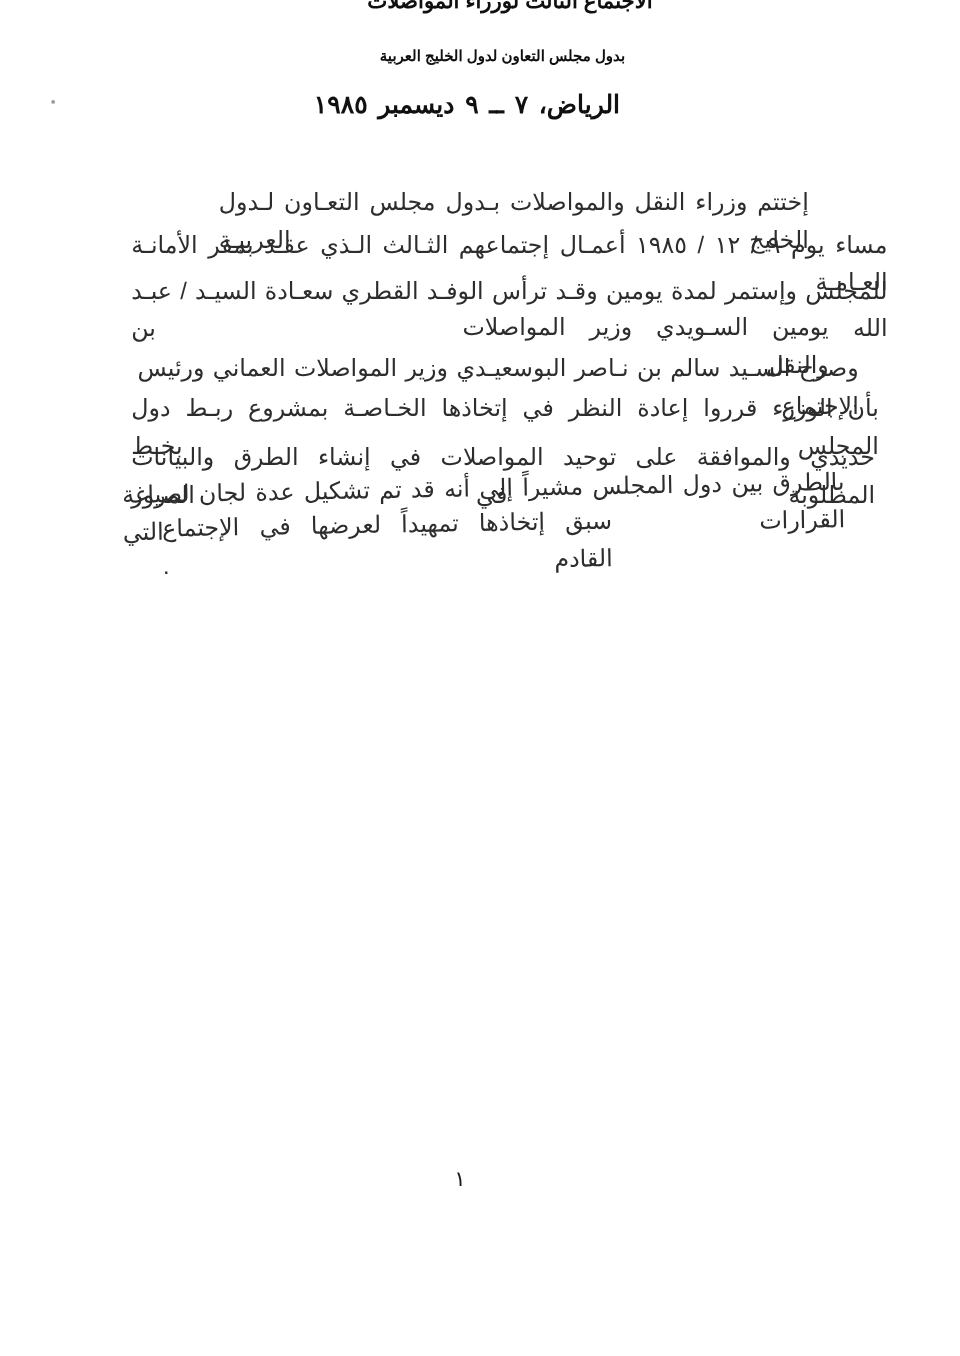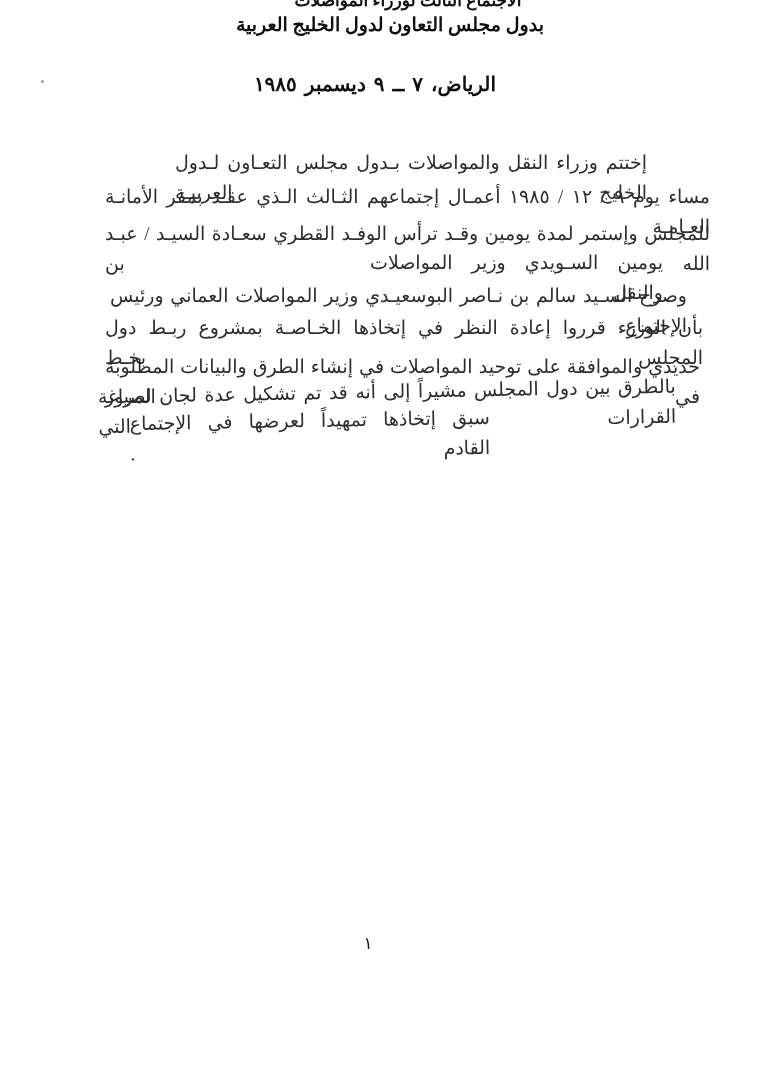--- a/index.html
+++ b/index.html
@@ -2,33 +2,33 @@
 <html lang="ar"><head>
 <meta charset="utf-8">
 <style>
   html, body { margin: 0; padding: 0; background: #ffffff; }
   .page {
     position: relative;
     width: 768px;
     height: 1085px;
     background: #ffffff;
     overflow: hidden;
-    font-family: Liberation Serif, serif;
+    font-family: Liberation Sans, sans-serif;
   }
   
   .h-line {
     position: absolute;
     direction: rtl;
     text-align: center;
     font-weight: 700;
     color: #101010;
     white-space: nowrap;
   }
   .h1 { top: -11px; left: 266px; width: 284px; font-size: 17px; line-height: 24px; letter-spacing: 0.2px; }
-  .h2 { top: 12px;  left: 260px; width: 284px; font-size: 19px; line-height: 26px; }
+  .h2 { top: 32px;  left: 260px; width: 284px; font-size: 12px; line-height: 26px; }
   .hdate { top: 71px; left: 274px; width: 222px; font-size: 20px; line-height: 26px; word-spacing: 3px; }
 
   
   .bline {
     position: absolute;
     direction: rtl;
     color: #2d2d2d;
     font-size: 19px;
     line-height: 30px;
     text-align: justify;

